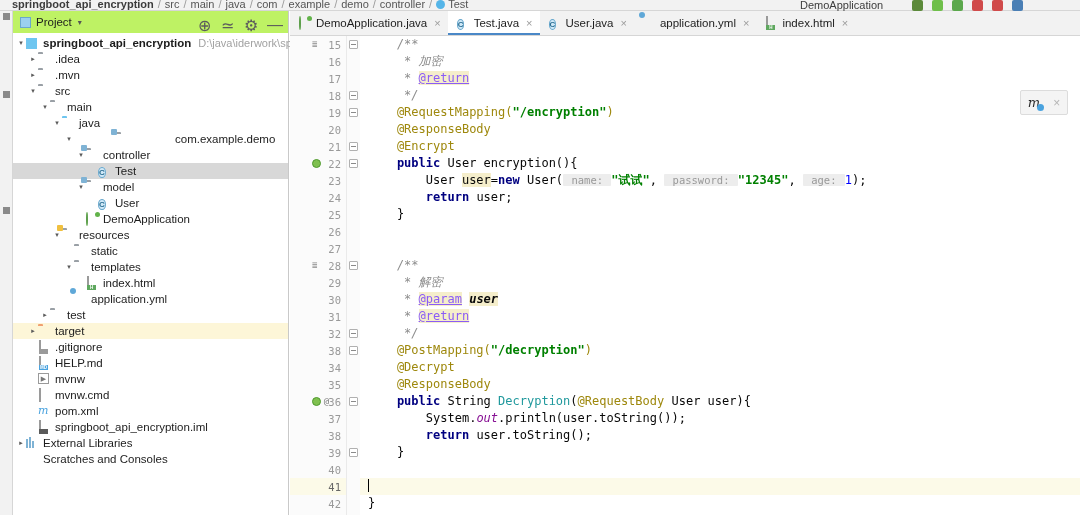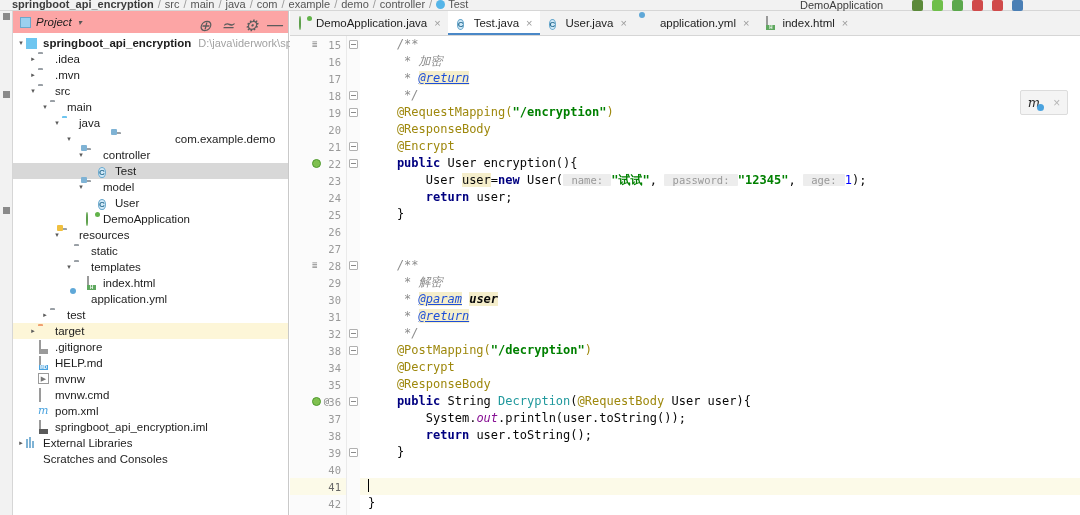--- a/index.html
+++ b/index.html
@@ -49,21 +49,21 @@
   #vtab-structure { top: 112px; }
   .vsq { position: absolute; left: 3px; width: 7px; height: 7px; background: #8a8a8a; }
 
   
   #project-panel {
     position: absolute; top: 11px; left: 13px; width: 276px; height: 504px;
     background: #ffffff; border-right: 1px solid #c9c9c9;
   }
   #project-header {
     height: 22px; display: flex; align-items: center;
-    padding: 0 4px 0 7px; background: #fca5a5; font-style: italic;
+    padding: 0 4px 0 7px; background: #bef264;
   }
   #project-header .pi {
     width: 11px; height: 11px; background: #9bd0ef;
     border: 1px solid #6aa8cc; margin-right: 5px; flex: none;
   }
   #project-title { font-size: 11.5px; color: #1d1d1d; }
   #project-caret {
     margin-left: 6px; font-size: 8px; color: #555; flex: none;
   }
   #project-tools { margin-left: auto; display: flex; align-items: center; gap: 11px; padding-right: 5px; }
@@ -158,21 +158,21 @@
     font-family: "DejaVu Sans Mono", monospace; font-size: 12px; color: #080808;
     padding-left: 8px;
   }
   .cline.current { background: #fcfae8; }
   .cur-num { background: #fcfae8; color: #666; }
 
   .kw   { color: #000080; font-weight: bold; }
   .ann  { color: #9e880d; }
   .str  { color: #008000; font-weight: bold; }
   .cmt  { color: #8c8c8c; font-style: italic; }
-  .tagd { color: #1d4ed8; font-style: italic; text-decoration: underline; background: #f5eecb; margin-top: 8px; }
+  .tagd { color: #8b5cf6; text-decoration: underline; background: #f5eecb; margin-top: 8px; }
   .hl   { background: #f5eecb; }
   .hlb  { background: #f5eecb; font-weight: bold; font-style: italic; }
   .type { color: #20999d; }
   .num  { color: #0000ff; }
   .stat { color: #871094; font-style: italic; }
   .hint {
     background: #ededed; color: #999999; border-radius: 1px;
     font-size: 10.5px; padding: 0 2px;
   }
   .caret {

